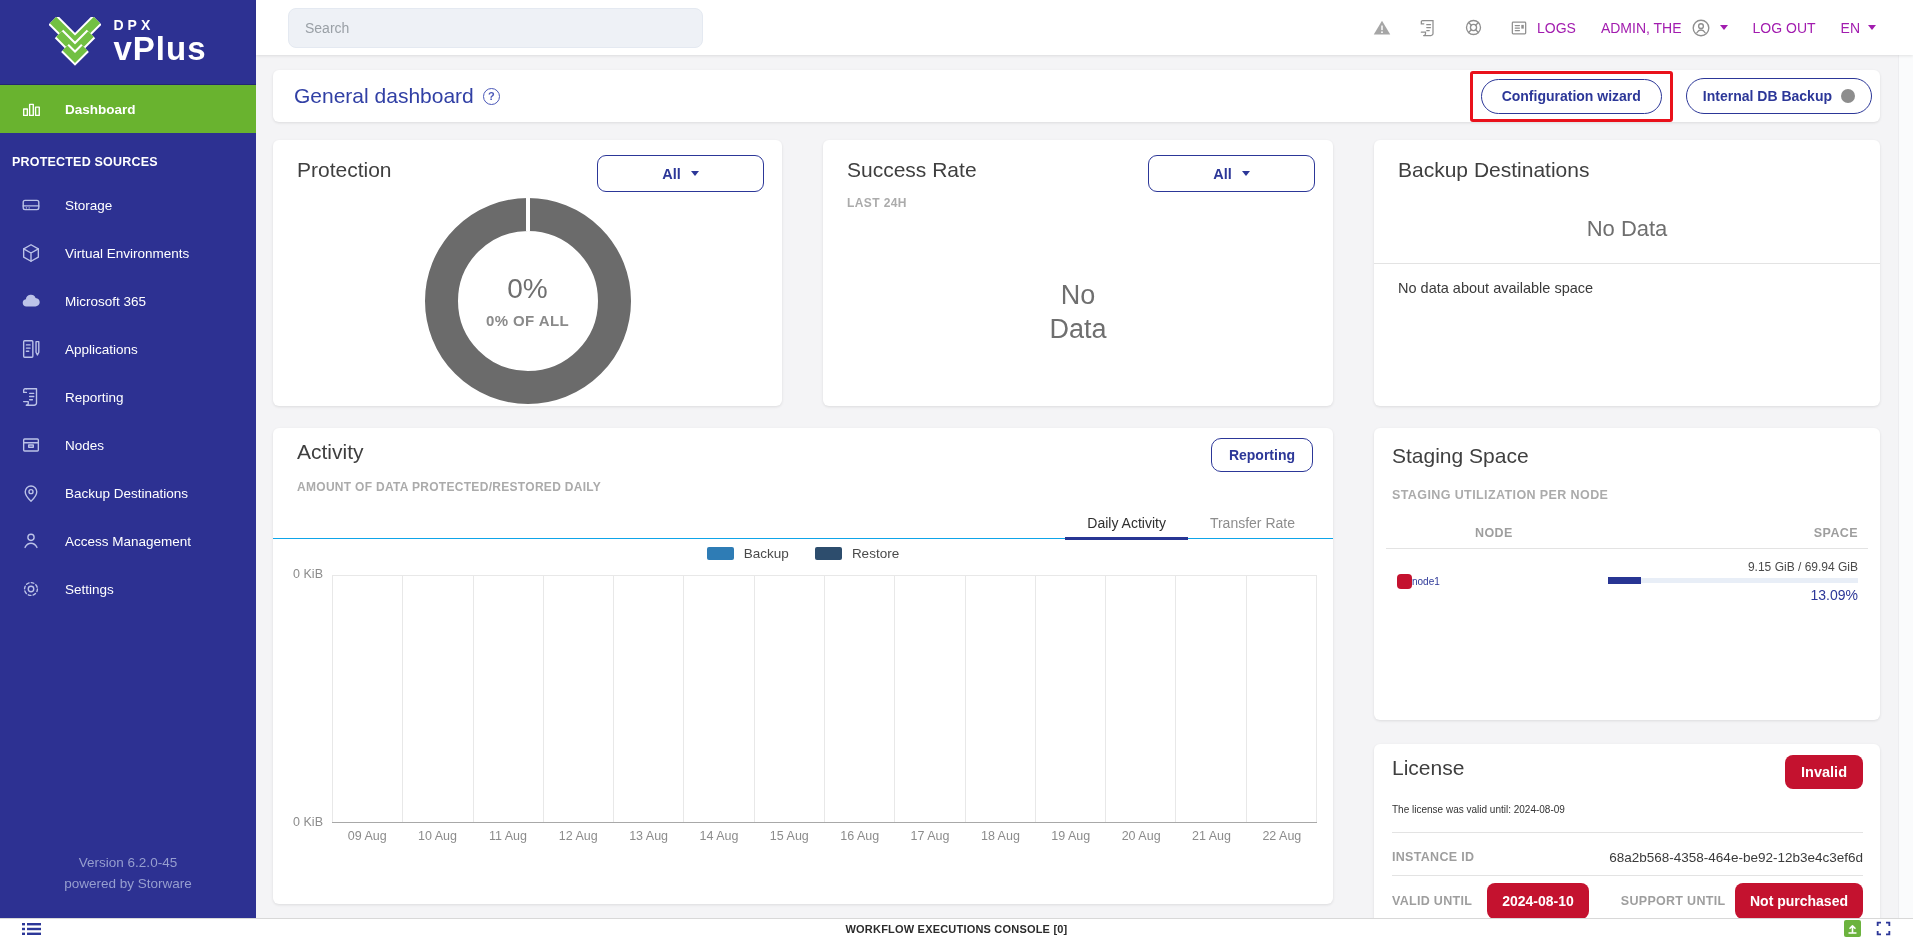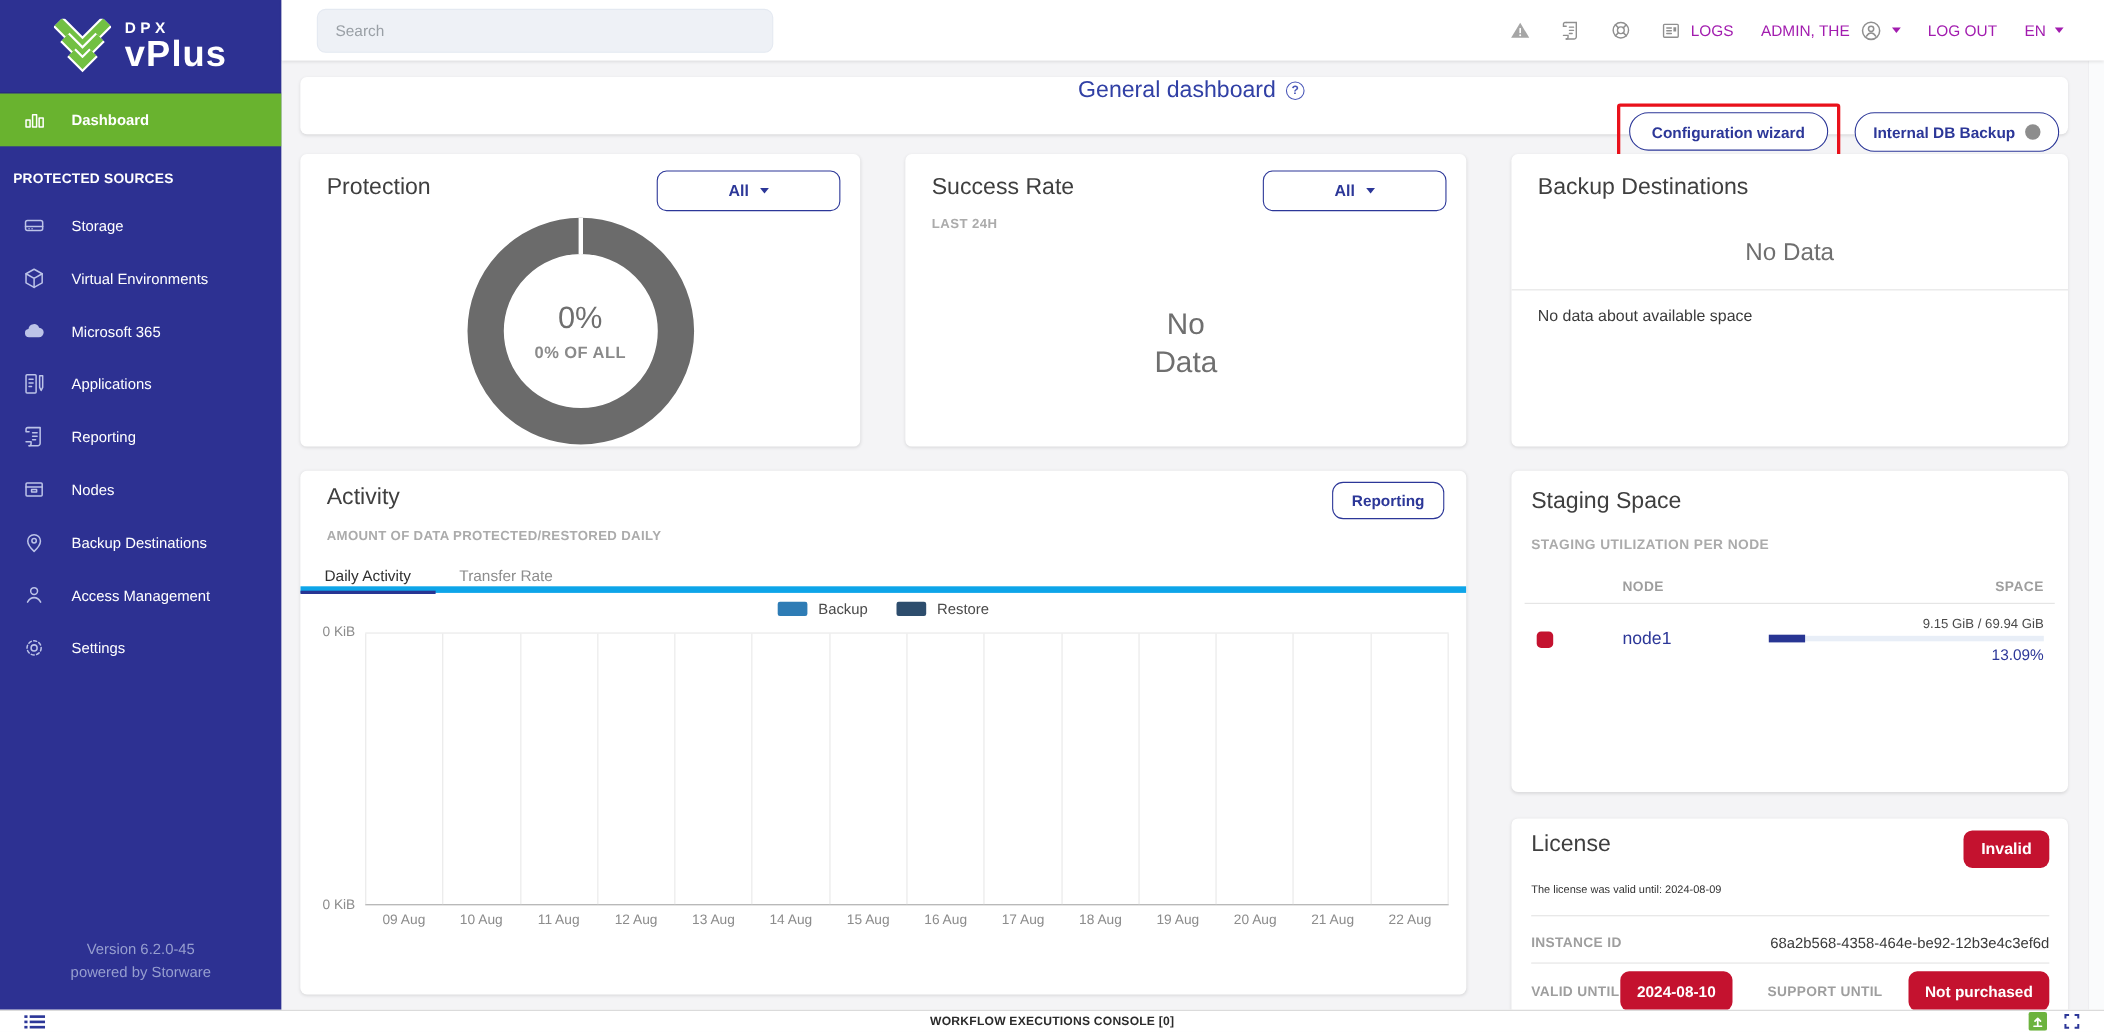--- a/index.html
+++ b/index.html
@@ -38,21 +38,21 @@
   .content { position: relative; flex: 1; background: #f4f4f6; overflow: hidden; }
   .scroll-strip { position: absolute; right: 0; top: 0; bottom: 0; width: 15px; background: #fafbfc; border-left: 1px solid #ededf0; }
   .card { position: absolute; background: #fff; border-radius: 6px; box-shadow: 0 1px 3px rgba(0,0,0,0.10); overflow: hidden; }
   .card-title { position: absolute; left: 24px; top: 18px; font-size: 21px; color: #3f3f3f; }
   .card-subtitle { position: absolute; left: 24px; font-size: 12px; font-weight: bold; color: #ababab; letter-spacing: 0.4px; }
 
   .pill-btn { display: inline-flex; align-items: center; justify-content: center; background: #fff; border: 1px solid #2c3798; color: #2c3798; font-weight: bold; font-size: 14px; font-family: "Liberation Sans", sans-serif; cursor: pointer; }
   .filter-btn { position: absolute; right: 18px; top: 15px; width: 167px; height: 37px; border-radius: 9px; gap: 10px; font-size: 14.5px; }
 
   
-  .header-card { left: 17px; top: 15px; width: 1607px; height: 52px; display: flex; align-items: center; padding: 0 8px 0 21px; overflow: visible; flex-direction: column; }
+  .header-card { left: 17px; top: 15px; width: 1607px; height: 52px; display: flex; align-items: center; padding: 0 8px 0 21px; overflow: visible; }
   .page-title { font-size: 21px; color: #3140a5; display: flex; align-items: center; gap: 9px; }
   .help-badge { width: 17px; height: 17px; border: 1.5px solid #4a57b8; border-radius: 50%; font-size: 11px; font-weight: bold; color: #4a57b8; display: inline-flex; align-items: center; justify-content: center; cursor: pointer; }
   .header-right { margin-left: auto; display: flex; align-items: center; gap: 13px; }
   .annotation-box { border: 3px solid #e9111b; border-radius: 3px; padding: 5px 8px; display: flex; }
   .wizard-btn { height: 35px; padding: 0 20px; border-radius: 18px; }
   .dbbackup-btn { height: 36px; padding: 0 16px; border-radius: 18px; gap: 9px; }
   .gray-dot { width: 14px; height: 14px; border-radius: 50%; background: #8d8d8d; }
 
   
   .protection-card { left: 17px; top: 85px; width: 509px; height: 266px; }
@@ -69,21 +69,21 @@
   .nodata-big { position: absolute; left: 0; right: 0; top: 138px; text-align: center; font-size: 27px; line-height: 34px; color: #6f6f6f; }
   .nodata-mid { position: absolute; left: 0; right: 0; top: 76px; text-align: center; font-size: 22px; color: #6f6f6f; }
   .dest-divider { position: absolute; left: 0; right: 0; top: 123px; border-top: 1px solid #e3e3e3; }
   .dest-msg { position: absolute; left: 24px; top: 140px; font-size: 14.5px; color: #3a3a3a; }
 
   
   .activity-card { left: 17px; top: 373px; width: 1060px; height: 476px; }
   .activity-title { top: 12px; }
   .reporting-btn { position: absolute; top: 10px; right: 20px; height: 34px; padding: 0 17px; border-radius: 10px; }
   .activity-sub { top: 52px; letter-spacing: 0.3px; }
-  .tabs { position: absolute; left: 0; right: 0; top: 78px; height: 33px; border-bottom: 6px solid #0ea5e9; display: flex; padding-right: 16px; }
+  .tabs { position: absolute; left: 0; right: 0; top: 78px; height: 33px; border-bottom: 1px solid #0ea5e9; display: flex; justify-content: flex-end; padding-right: 16px; }
   .tab { position: relative; height: 33px; display: flex; align-items: center; padding: 0 22px; font-size: 14px; color: #8d8d8d; cursor: pointer; }
   .tab.active { color: #2f2f2f; }
   .tab.active::after { content: ""; position: absolute; left: 0; right: 0; bottom: -1px; height: 3px; background: #283593; }
   .legend { position: absolute; left: 0; right: 0; top: 118px; display: flex; justify-content: center; align-items: center; gap: 26px; }
   .legend-item { display: flex; align-items: center; gap: 10px; font-size: 13.5px; color: #4a4a4a; }
   .legend-swatch { width: 27px; height: 13px; border-radius: 2px; }
   .plot { position: absolute; left: 59px; top: 147px; width: 985px; height: 248px; border-top: 1px solid #e8e8e8; border-bottom: 1px solid #a8a8a8; display: flex; }
   .plot-cell { flex: 1; border-right: 1px solid #e8e8e8; }
   .plot-cell:first-child { border-left: 1px solid #e8e8e8; }
   .x-labels { position: absolute; left: 59px; top: 401px; width: 985px; display: flex; }
@@ -95,39 +95,39 @@
   
   .staging-card { left: 1118px; top: 373px; width: 506px; height: 292px; }
   .staging-card .card-title { left: 18px; top: 16px; }
   .staging-sub { left: 18px; top: 60px; font-size: 12.5px; }
   .st-header { position: absolute; left: 18px; right: 22px; top: 98px; display: flex; font-size: 12.5px; font-weight: bold; color: #9e9e9e; letter-spacing: 0.4px; }
   .st-header .col-node { margin-left: 83px; }
   .st-header .col-space { margin-left: auto; }
   .st-divider { position: absolute; left: 12px; right: 12px; top: 120px; border-top: 1px solid #e3e3e3; }
   .st-row { position: absolute; left: 23px; right: 22px; top: 126px; height: 54px; display: flex; align-items: center; cursor: pointer; }
   .status-dot { width: 15px; height: 15px; border-radius: 4px; background: #c4122f; }
-  .st-name { margin-left: 63px; font-size: 16px; color: #2c3798; }
+  .st-name { font-size: 10px; color: #2c3798; }
   .st-right { margin-left: auto; width: 250px; display: flex; flex-direction: column; align-items: flex-end; }
   .st-space { font-size: 12px; color: #4a4a4a; }
   .st-track { width: 100%; height: 5px; background: #e8eef7; margin: 4px 0; position: relative; }
   .st-fill { position: absolute; left: 0; top: -1px; height: 7px; background: #283593; }
   .st-percent { font-size: 14px; color: #2c3798; }
 
   
   .license-card { left: 1118px; top: 689px; width: 506px; height: 210px; }
   .license-card .card-title { left: 18px; top: 12px; }
   .lic-badge { position: absolute; right: 17px; top: 11px; background: #c4122f; color: #fff; font-size: 14.5px; font-weight: bold; padding: 9px 16px; border-radius: 8px; }
   .lic-msg { position: absolute; left: 18px; top: 60px; font-size: 10px; color: #333; }
   .lic-div { position: absolute; left: 18px; right: 17px; border-top: 1px solid #e3e3e3; }
   .lic-row-instance { position: absolute; left: 18px; right: 17px; top: 97px; height: 32px; display: flex; align-items: center; justify-content: space-between; }
   .lic-label { font-size: 12.5px; font-weight: bold; color: #9e9e9e; letter-spacing: 0.3px; }
   .lic-value { font-size: 13.5px; color: #3a3a3a; }
   .lic-row-badges { position: absolute; left: 18px; right: 17px; top: 137px; height: 40px; display: flex; align-items: center; }
   .red-badge { background: #c4122f; color: #fff; font-size: 14px; font-weight: bold; padding: 10px 15px; border-radius: 8px; cursor: default; }
-  .lic-row-badges .b1 { margin-left: 1px; }
+  .lic-row-badges .b1 { margin-left: 15px; }
   .lic-row-badges .l2 { margin-left: 32px; text-align: right; }
   .lic-row-badges .b2 { margin-left: auto; }
 
   
   .console-bar { height: 20px; flex: 0 0 20px; background: #fff; border-top: 1px solid #d8d8d8; display: flex; align-items: center; padding: 0 22px; position: relative; }
   .console-title { position: absolute; left: 0; right: 0; text-align: center; font-size: 11px; font-weight: 600; color: #2b2b2b; letter-spacing: 0.2px; }
   .console-right { margin-left: auto; display: flex; align-items: center; gap: 15px; }
   .icon-btn { display: inline-flex; cursor: pointer; }
 </style>
 </head>

